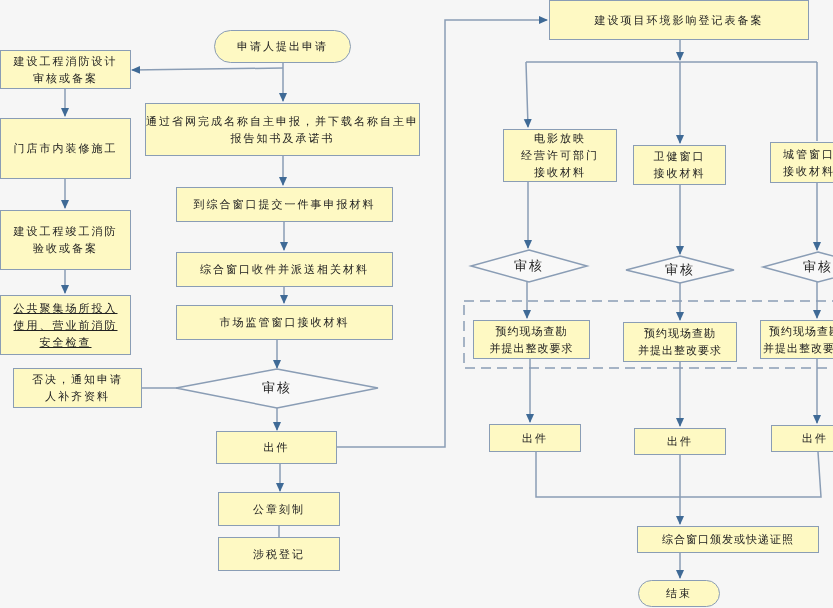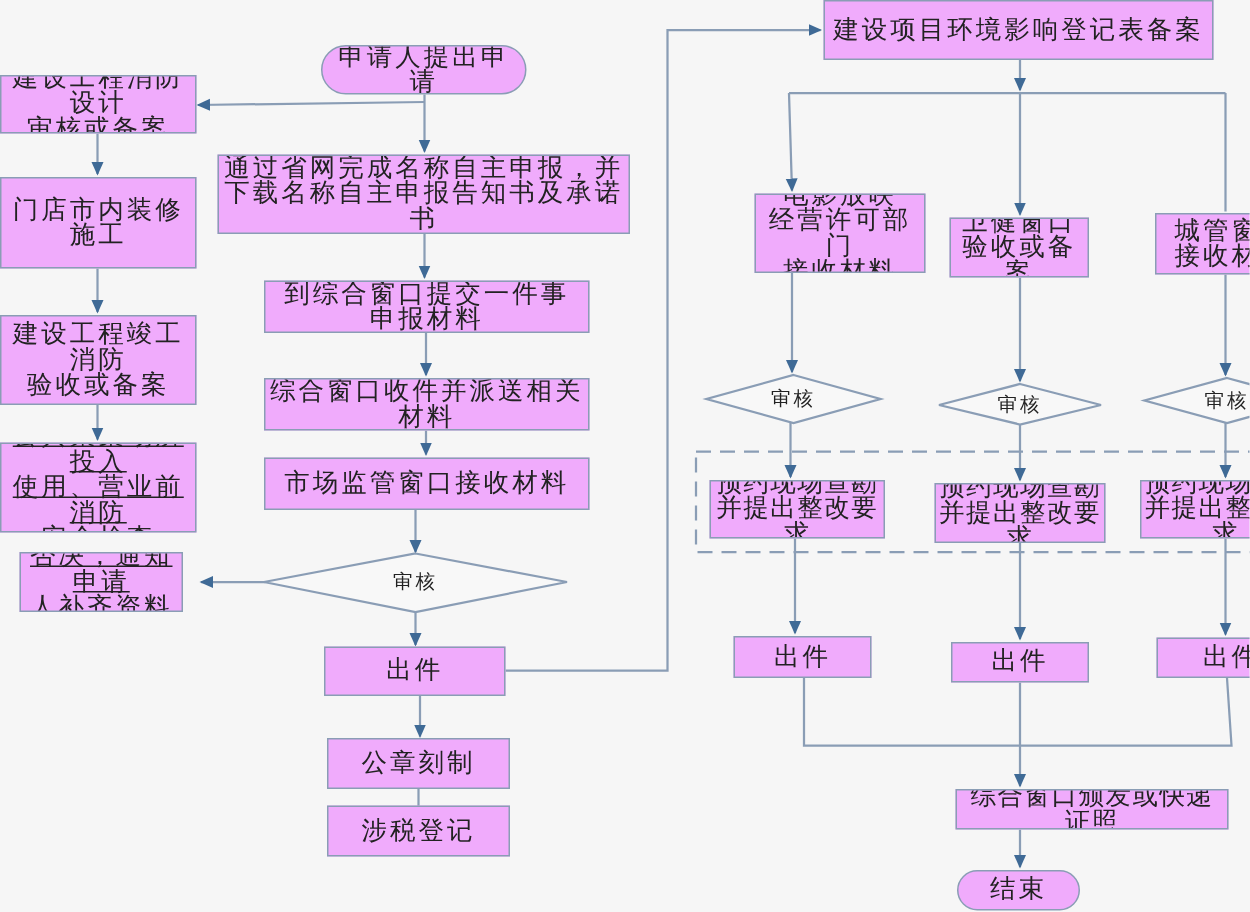--- a/index.html
+++ b/index.html
@@ -8,24 +8,24 @@
     background: #f6f6f6;
     font-family: "DejaVu Serif", "Liberation Serif", serif;
     color: #222;
     position: relative;
   }
   svg.links { position: absolute; left: 0; top: 0; width: 833px; height: 608px; }
   .node {
     position: absolute;
     box-sizing: border-box;
     border: 1.5px solid #8a9db5;
-    background: #f0abfc;
+    background: #fef9c3;
     display: flex; align-items: center; justify-content: center;
     text-align: center;
-    font-size: 17px;
+    font-size: 11px;
     line-height: 17px;
     letter-spacing: 2px;
     padding: 0 2px;
     overflow: hidden;
     white-space: pre-line;
   }
   .pill { border-radius: 18px; }
   .diamond-label {
     position: absolute;
     display: flex; align-items: center; justify-content: center;
@@ -105,30 +105,30 @@
 <div class="node" style="left:218px;top:521px;width:122px;height:34px;margin-top:16px;">涉税登记</div>
 
 <div class="node" style="left:0px;top:50px;width:131px;height:39px;">建设工程消防设计
 审核或备案</div>
 <div class="node" style="left:0px;top:118px;width:131px;height:61px;">门店市内装修施工</div>
 <div class="node" style="left:0px;top:210px;width:131px;height:60px;">建设工程竣工消防
 验收或备案</div>
 <div class="node" style="left:0px;top:295px;width:131px;height:60px;text-decoration:underline;">公共聚集场所投入
 使用、营业前消防
 安全检查</div>
-<div class="node" style="left:13px;top:368px;width:109px;height:40px;text-decoration:underline;">否决，通知申请
+<div class="node" style="left:13px;top:368px;width:129px;height:40px;">否决，通知申请
 人补齐资料</div>
 
 <div class="node" style="left:549px;top:0px;width:260px;height:40px;">建设项目环境影响登记表备案</div>
 
 <div class="node" style="left:471px;top:129px;width:114px;height:53px;margin-left:32px;">电影放映
 经营许可部门
 接收材料</div>
 <div class="node" style="left:633px;top:145px;width:93px;height:40px;">卫健窗口
-验收或备案</div>
+接收材料</div>
 <div class="node" style="left:770px;top:142px;width:93px;height:41px;justify-content:flex-start;padding-left:12px;">城管窗口
 接收材料</div>
 
 <div class="diamond-label" style="left:499px;top:256px;width:60px;height:20px;">审核</div>
 <div class="diamond-label" style="left:650px;top:260px;width:60px;height:20px;">审核</div>
 <div class="diamond-label" style="left:788px;top:257px;width:60px;height:20px;">审核</div>
 
 <div class="node" style="left:473px;top:320px;width:117px;height:39px;letter-spacing:1px;">预约现场查勘
 并提出整改要求</div>
 <div class="node" style="left:623px;top:322px;width:114px;height:40px;letter-spacing:1px;">预约现场查勘

